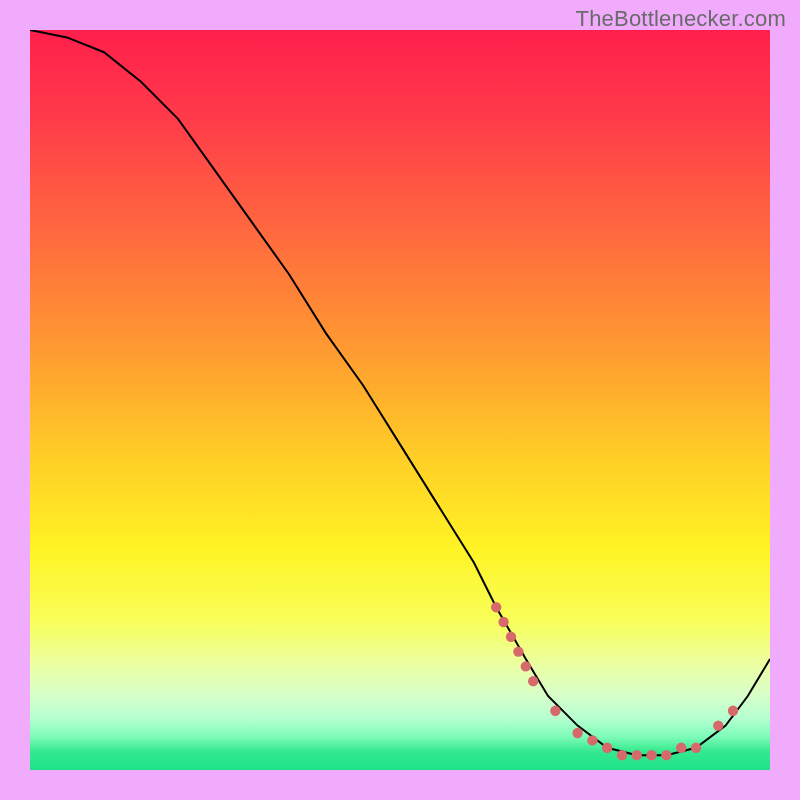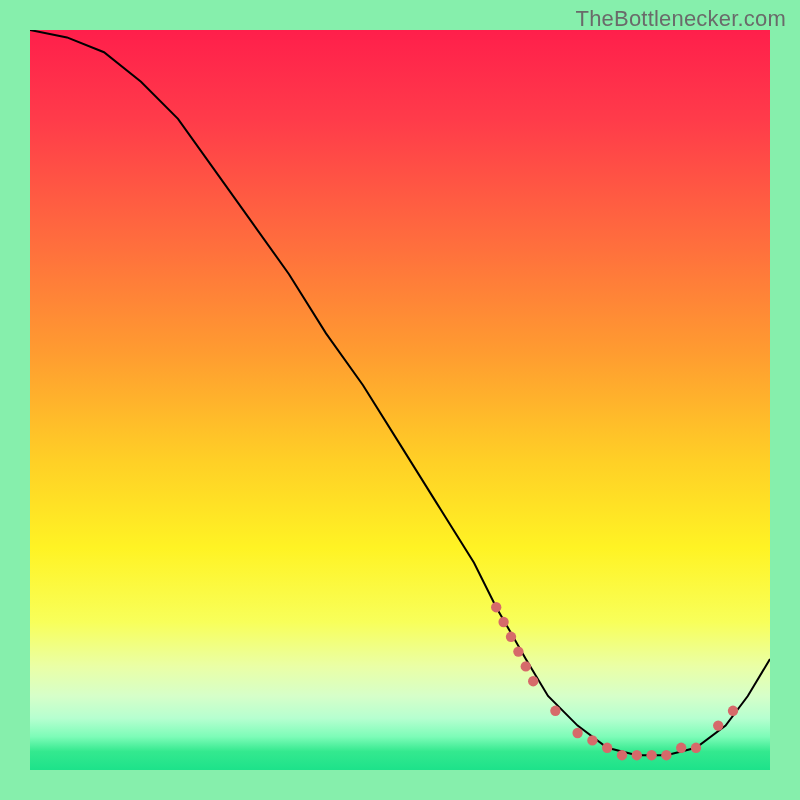--- a/index.html
+++ b/index.html
@@ -8,21 +8,21 @@
     width: 800px;
     height: 800px;
     background: #000;
     font-family: Arial, Helvetica, sans-serif;
     overflow: hidden;
   }
   .frame {
     position: relative;
     width: 800px;
     height: 800px;
-    background: #86efac;
+    background: #f0abfc;
   }
   .watermark {
     position: absolute;
     top: 6px;
     right: 14px;
     color: #6a6a6a;
     font-size: 22px;
     font-weight: 500;
     letter-spacing: 0.2px;
     user-select: none;

